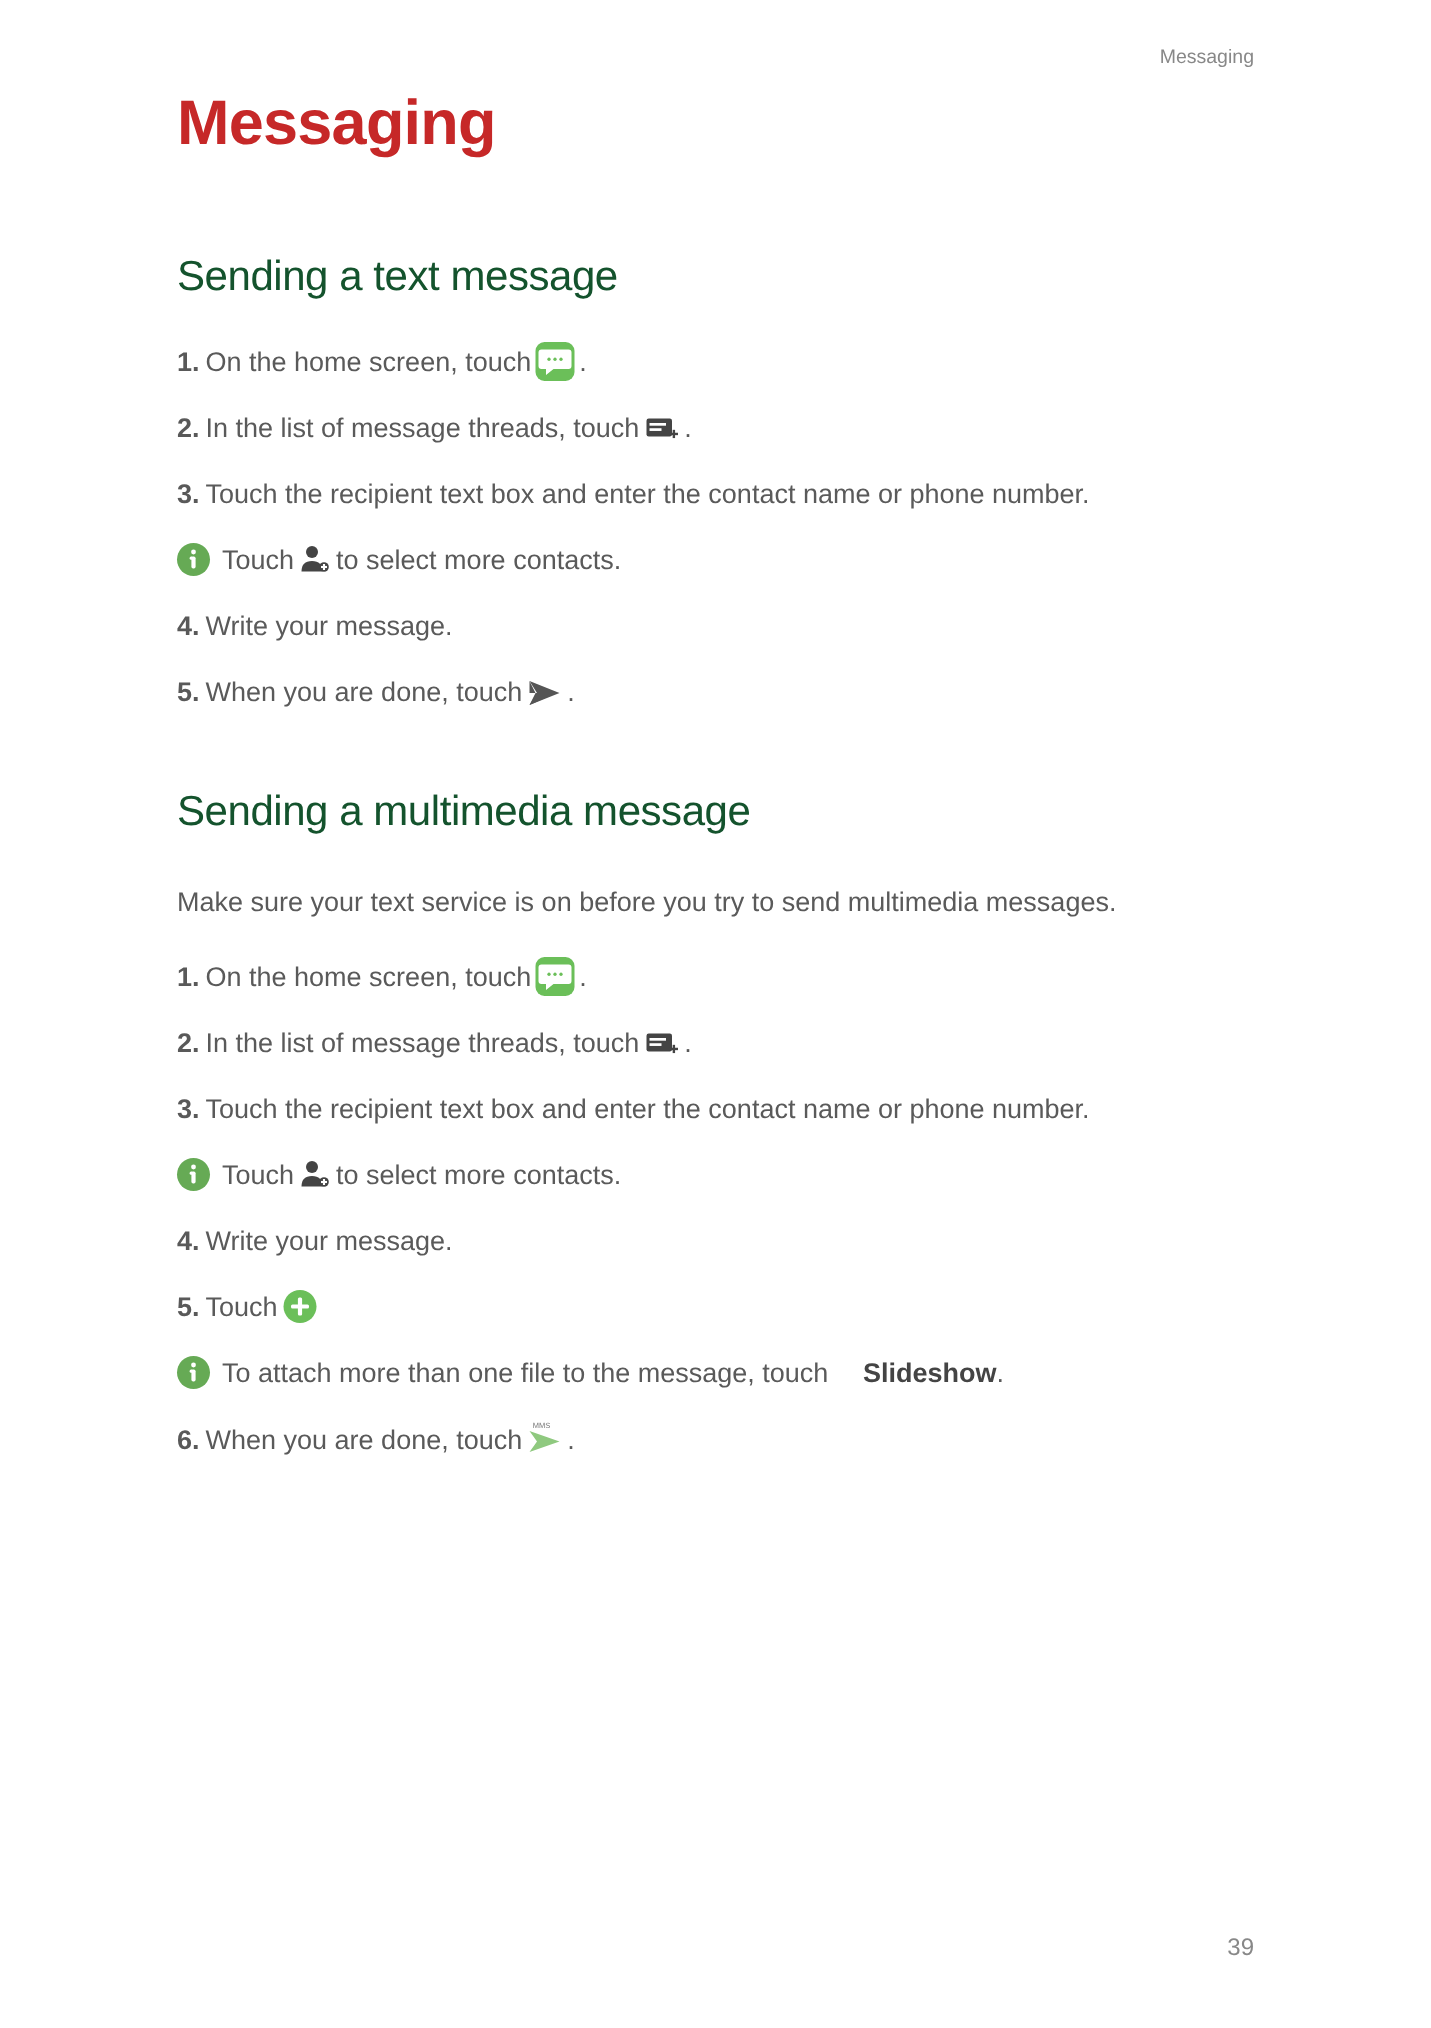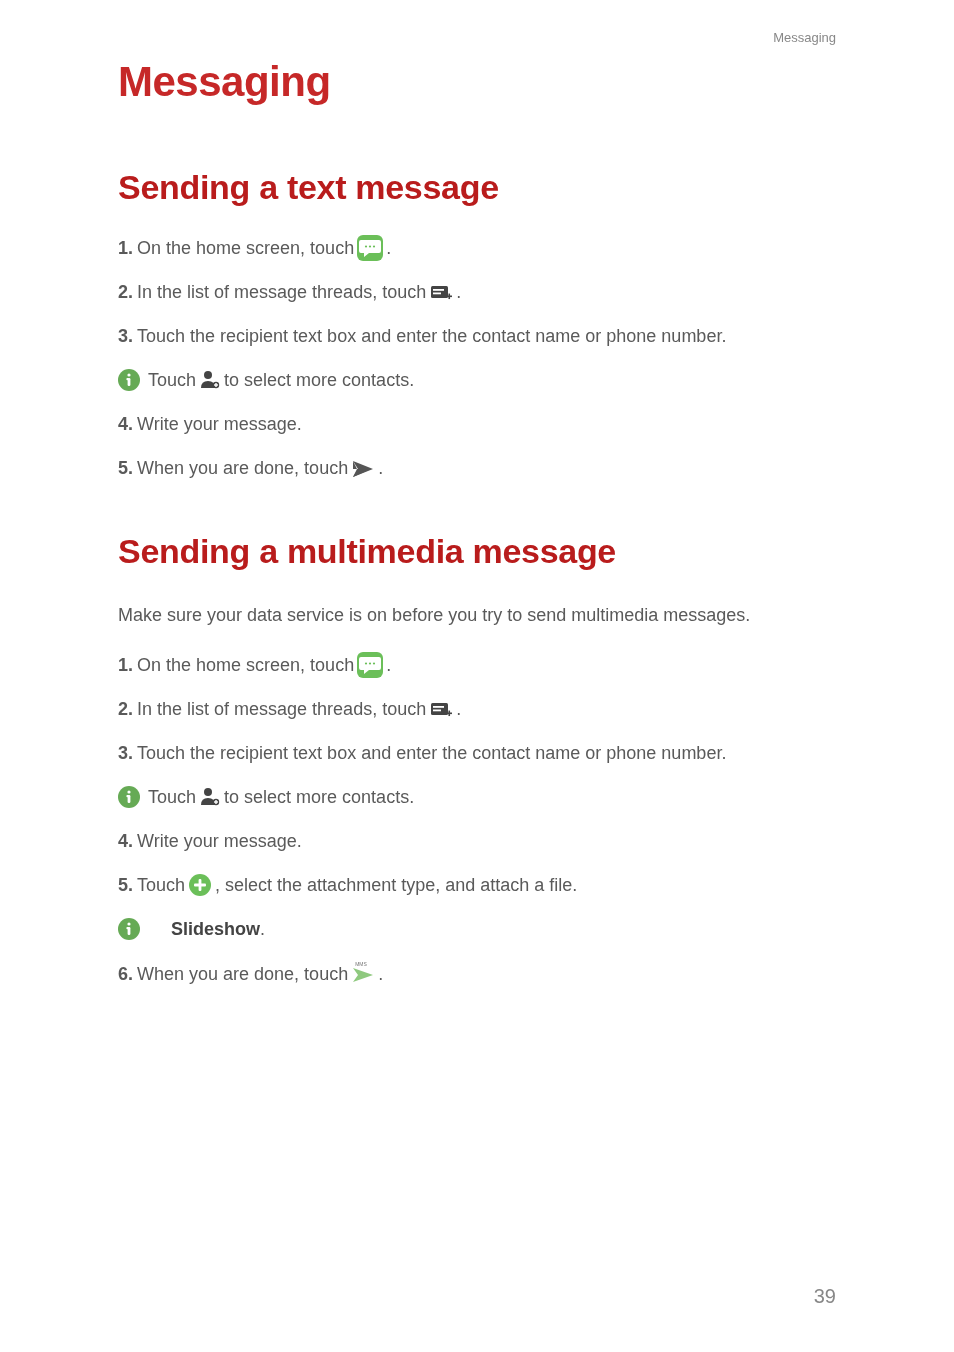--- a/index.html
+++ b/index.html
@@ -21,23 +21,23 @@
   }
   .chapter-title {
     font-size: 42px;
     font-weight: 700;
     color: #c62828;
     margin-top: 28px;
     margin-bottom: 62px;
     letter-spacing: -0.5px;
   }
   .section-title {
-    font-size: 34px;
-    font-weight: 700;
-    color: #b91c1c;
+    font-size: 28px;
+    font-weight: 400;
+    color: #14532d;
     margin-bottom: 28px;
     letter-spacing: -0.3px;
   }
   .step-line, .body-para, .tip-line {
     font-size: 18px;
     line-height: 1.45;
     color: #5a5a5a;
     margin-bottom: 18px;
     display: flex;
     align-items: center;
@@ -79,21 +79,21 @@
     display: inline-flex;
     align-items: center;
     justify-content: center;
   }
   .tip-line { margin-left: 0; }
   .section-gap-top { margin-top: 50px; }
   .pagenum {
     position: absolute;
     bottom: 44px;
     right: 118px;
-    font-size: 20px;
+    font-size: 16px;
     color: #888;
   }
 </style>
 </head>
 <body>
 
 <svg width="0" height="0" style="position:absolute">
   <defs>
     <g id="svg-info-i">
       <circle cx="11" cy="6" r="1.6" fill="#fff"></circle>
@@ -197,21 +197,21 @@
   <span class="icon-slot">
     <svg width="24" height="20" viewBox="0 0 24 20">
         <use href="#svg-send-dark"></use>
       </svg>
   </span>
   <span>.</span>
 </div>
 
 <h2 class="section-title section-gap-top">Sending a multimedia message</h2>
 
-<p class="body-para">Make sure your data service is on before you try to send multimedia messages.</p>
+<p class="body-para">Make sure your text service is on before you try to send multimedia messages.</p>
 
 <div class="step-line">
   <span class="step-num">1.</span>
   <span>On the home screen, touch </span>
   <span class="icon-slot">
     <span class="sq-icon">
         <svg width="26" height="26" viewBox="0 0 26 26">
           <use href="#svg-speech"></use>
         </svg>
       </span>
@@ -256,29 +256,29 @@
 </div>
 
 <div class="step-line">
   <span class="step-num">5.</span>
   <span>Touch </span>
   <span class="icon-slot">
     <svg width="24" height="24" viewBox="0 0 24 24">
         <use href="#svg-plus-circle"></use>
       </svg>
   </span>
-  <span> , select the attachment type, and attach a file.</span>
 </div>
 
 <div class="tip-line">
   <span class="info-badge">
     <svg width="22" height="22" viewBox="0 0 22 22">
         <use href="#svg-info-i"></use>
       </svg>
   </span>
+  <span>To attach more than one file to the message, touch </span>
   <span class="bold">Slideshow</span>
   <span>.</span>
 </div>
 
 <div class="step-line">
   <span class="step-num">6.</span>
   <span>When you are done, touch </span>
   <span class="icon-slot">
     <svg width="24" height="24" viewBox="0 0 24 24">
         <use href="#svg-send-mms"></use>

